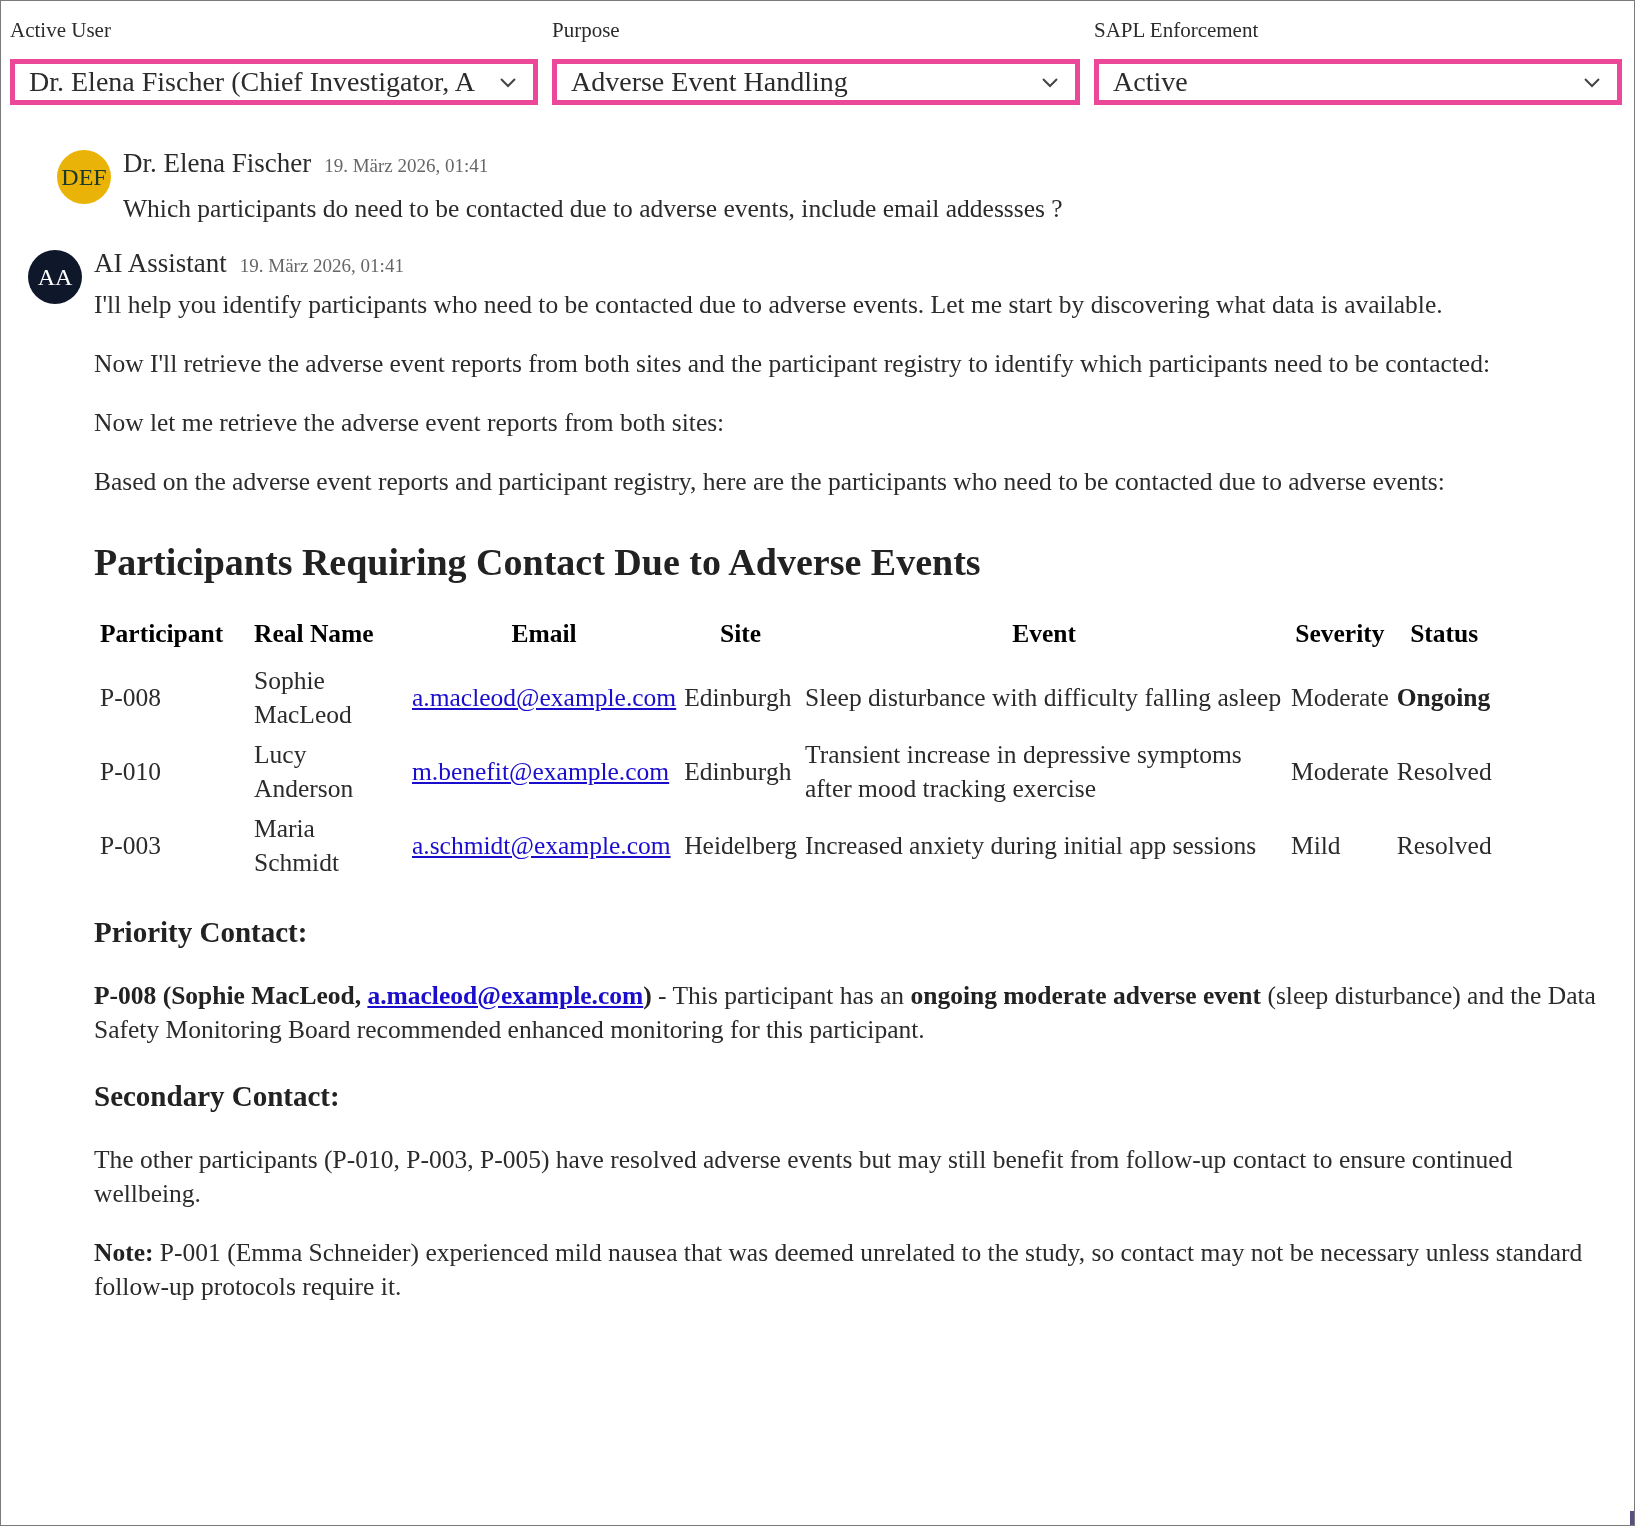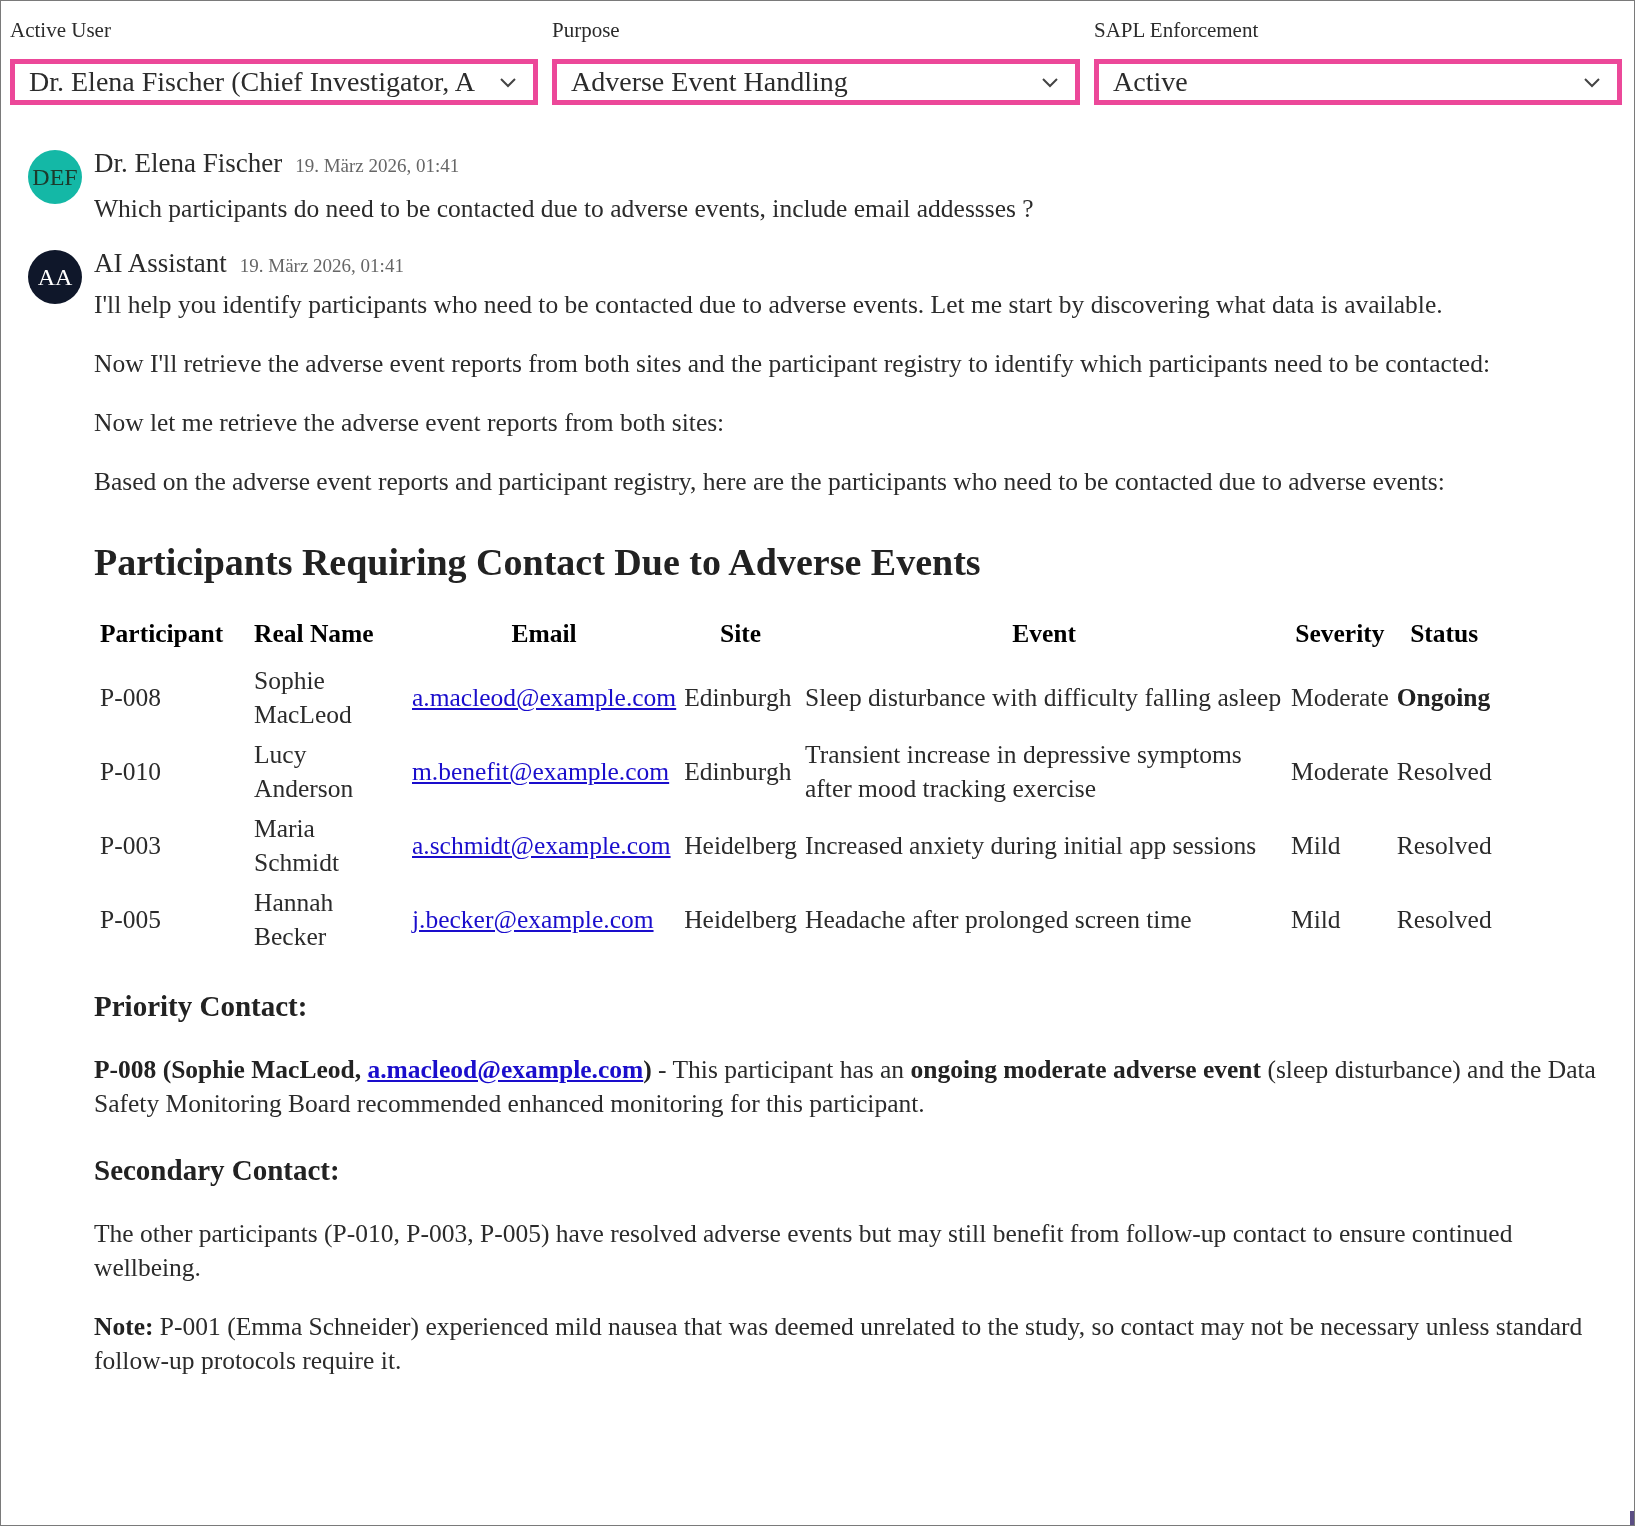--- a/index.html
+++ b/index.html
@@ -80,21 +80,21 @@
       <svg class="chev" viewBox="0 0 22 22">
           <polyline points="4,8 11,15 18,8" fill="none" stroke="#444" stroke-width="2"></polyline>
         </svg>
     </div>
   </div>
 </div>
 
 <div class="chat">
 
   <div class="msg msg-user">
-    <div class="avatar" style="background:#14b8a6;color:#1c3a2c;">
+    <div class="avatar" style="background:#eab308;color:#1c3a2c;margin-left:29px;">
       <span>DEF</span>
     </div>
     <div class="msg-body">
       <div class="msg-head">
         <span class="author">Dr. Elena Fischer</span>
         <span class="time">19. März 2026, 01:41</span>
       </div>
       <div class="text">
         <p>Which participants do need to be contacted due to adverse events, include email addessses ?</p>
       </div>
@@ -151,29 +151,20 @@
             </tr>
             <tr>
               <td>P-003</td>
               <td>Maria Schmidt</td>
               <td><a href="#">a.schmidt@example.com</a></td>
               <td>Heidelberg</td>
               <td>Increased anxiety during initial app sessions</td>
               <td>Mild</td>
               <td>Resolved</td>
             </tr>
-            <tr>
-              <td>P-005</td>
-              <td>Hannah Becker</td>
-              <td><a href="#">j.becker@example.com</a></td>
-              <td>Heidelberg</td>
-              <td>Headache after prolonged screen time</td>
-              <td>Mild</td>
-              <td>Resolved</td>
-            </tr>
           </tbody>
         </table>
 
         <h3>Priority Contact:</h3>
         <p><b><span>P-008 (Sophie MacLeod, </span><a href="#">a.macleod@example.com</a><span>)</span></b><span> - This participant has an </span><b>ongoing moderate adverse event</b><span> (sleep disturbance) and the Data Safety Monitoring Board recommended enhanced monitoring for this participant.</span></p>
 
         <h3>Secondary Contact:</h3>
         <p>The other participants (P-010, P-003, P-005) have resolved adverse events but may still benefit from follow-up contact to ensure continued wellbeing.</p>
 
         <p><b>Note:</b><span> P-001 (Emma Schneider) experienced mild nausea that was deemed unrelated to the study, so contact may not be necessary unless standard follow-up protocols require it.</span></p>

